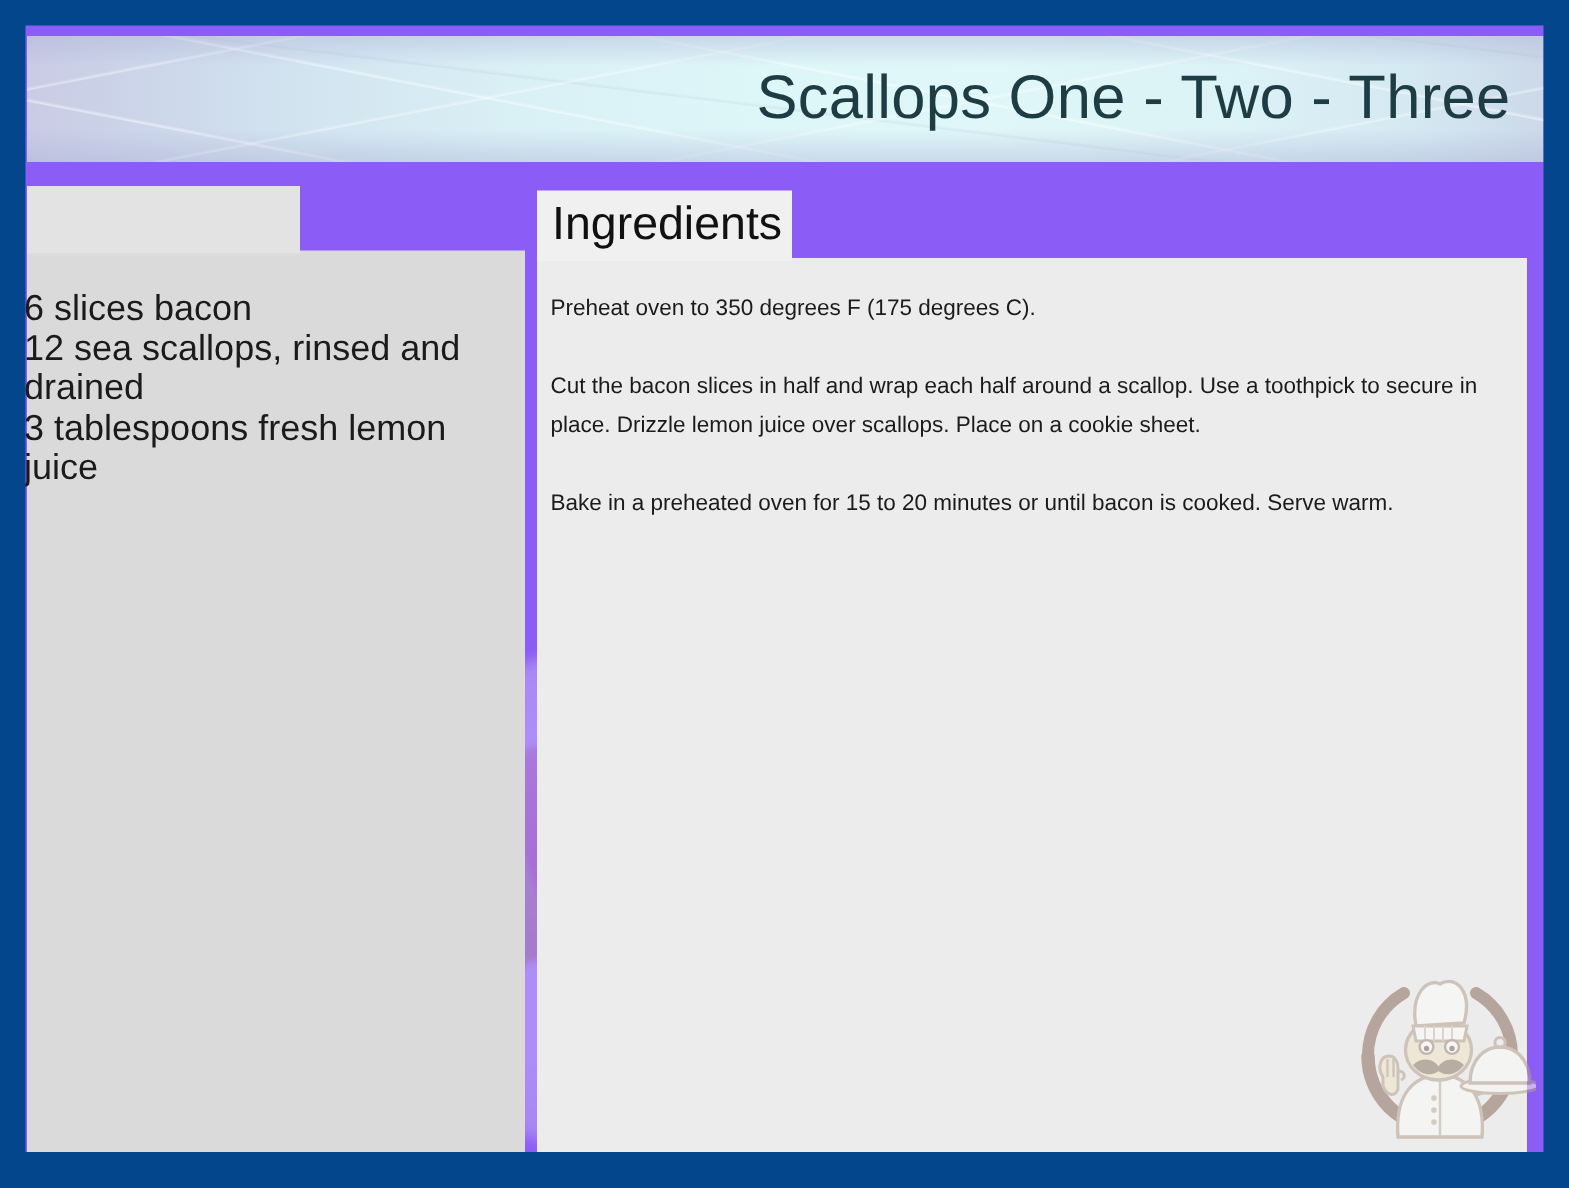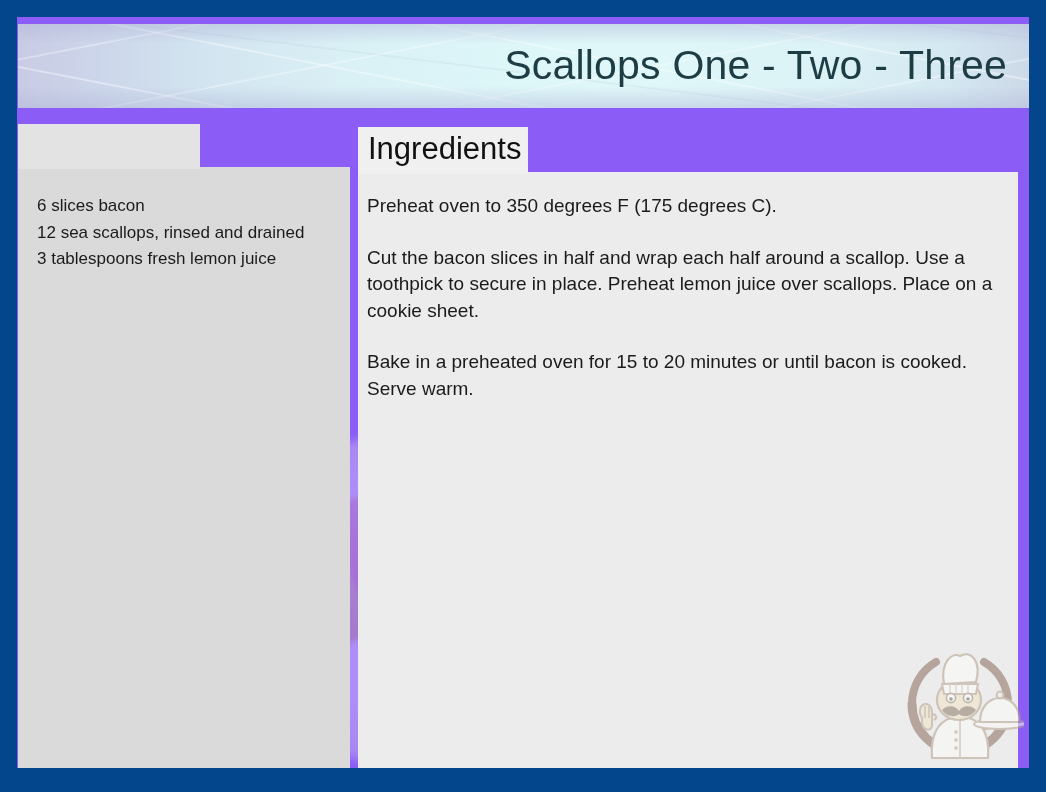--- a/index.html
+++ b/index.html
@@ -138,24 +138,24 @@
     position: absolute;
     left: 28px;
     top: 128px;
     font-size: 31px;
     color: #111111;
     z-index: 7;
     white-space: nowrap;
   }
   #ingredients-body {
     position: absolute;
-    left: 37px;
+    left: 16px;
     top: 193px;
     width: 322px;
-    font-size: 17px;
+    font-size: 24px;
     line-height: 26.5px;
     color: #1b1b1b;
     z-index: 8;
     white-space: pre-line;
   }
 
   
   #directions-panel {
     position: absolute;
     left: 358px;
@@ -181,21 +181,21 @@
     font-size: 31px;
     color: #111111;
     z-index: 7;
     white-space: nowrap;
   }
   #directions-body {
     position: absolute;
     left: 367px;
     top: 193px;
     width: 645px;
-    font-size: 19px;
+    font-size: 15px;
     line-height: 26.5px;
     color: #1b1b1b;
     z-index: 8;
   }
   #directions-body .step {
     margin: 0 0 25px 0;
   }
   #directions-body .step:last-child { margin-bottom: 0; }
 
   
@@ -226,21 +226,21 @@
   <div id="ingredients-tab"></div>
   <div id="ingredients-body">6 slices bacon
 12 sea scallops, rinsed and drained
 3 tablespoons fresh lemon juice</div>
 
   <div id="directions-panel"></div>
   <div id="directions-tab"></div>
   <div id="directions-heading">Ingredients</div>
   <div id="directions-body">
     <p class="step">Preheat oven to 350 degrees F (175 degrees C).</p>
-    <p class="step">Cut the bacon slices in half and wrap each half around a scallop. Use a toothpick to secure in place. Preheat lemon juice over scallops. Place on a cookie sheet.</p>
+    <p class="step">Cut the bacon slices in half and wrap each half around a scallop. Use a toothpick to secure in place. Drizzle lemon juice over scallops. Place on a cookie sheet.</p>
     <p class="step">Bake in a preheated oven for 15 to 20 minutes or until bacon is cooked.  Serve warm.</p>
   </div>
 
   <svg id="food-photo" viewBox="0 0 620 400">
     <defs>
       <radialGradient id="plateGrad" cx="50%" cy="48%" r="54%">
         <stop offset="0%" stop-color="#ffffff"></stop>
         <stop offset="72%" stop-color="#fbfbfb"></stop>
         <stop offset="93%" stop-color="#eceaea"></stop>
         <stop offset="100%" stop-color="#e2e0e0" stop-opacity="0.5"></stop>

